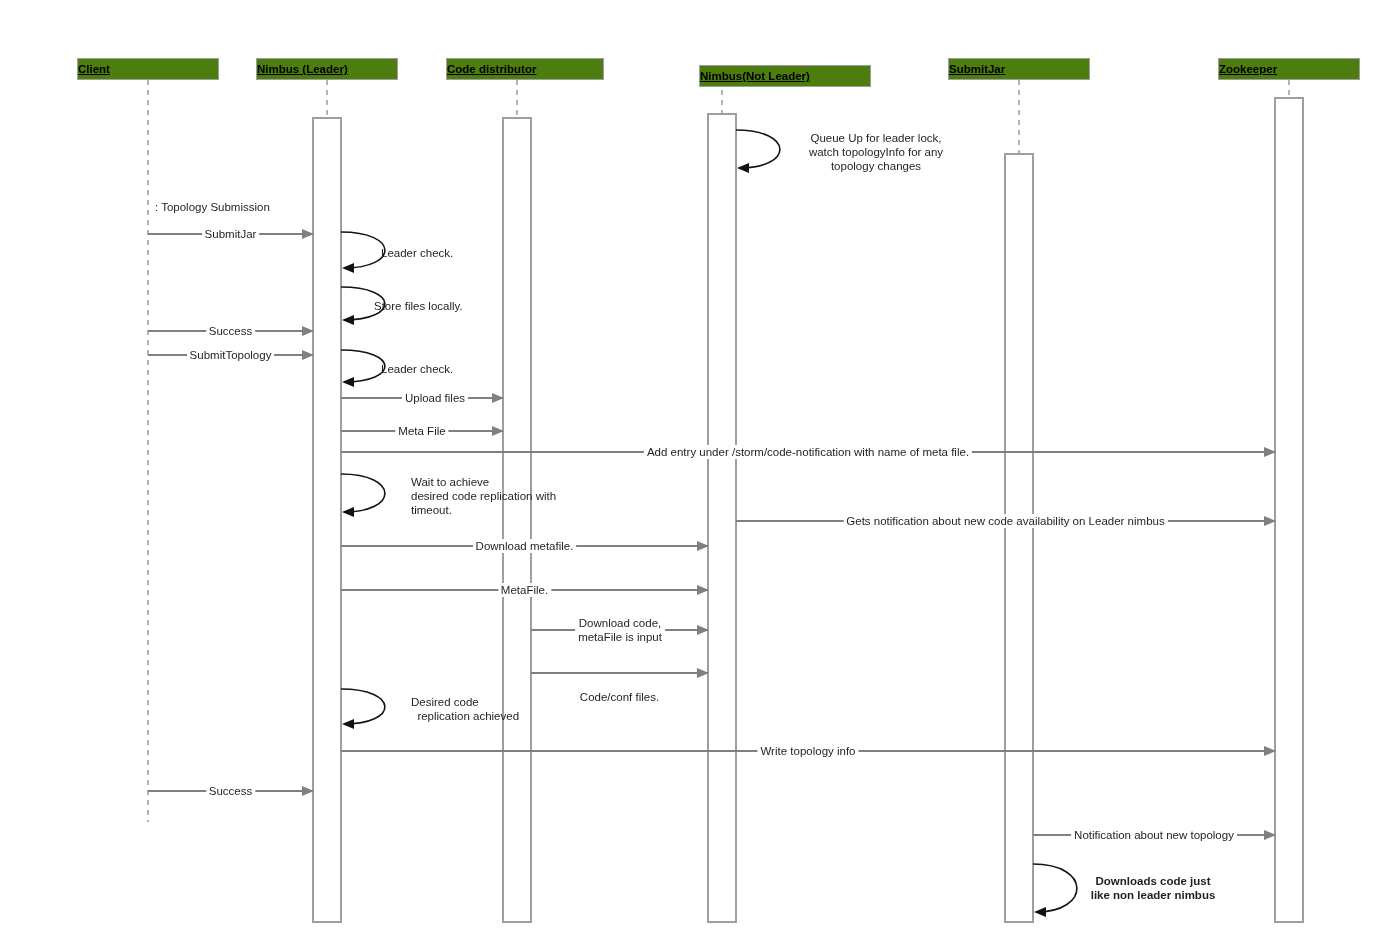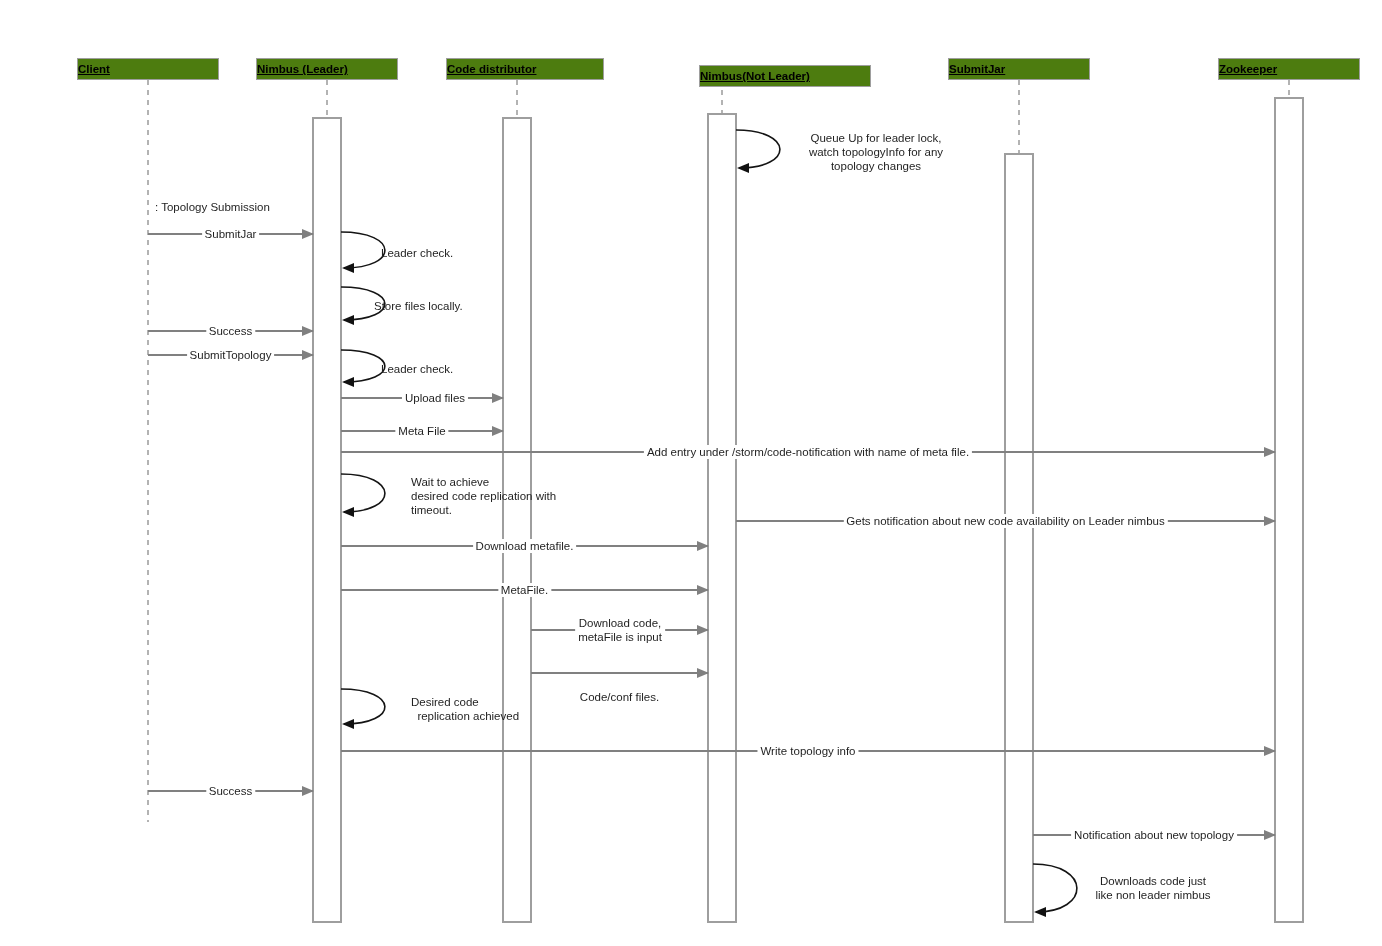--- a/index.html
+++ b/index.html
@@ -186,17 +186,17 @@
 watch topologyInfo for any
 topology changes</div>
       <div class="note-label" style="left: 381px; top: 246px;">Leader check.</div>
       <div class="note-label" style="left: 374px; top: 299px;">Store files locally.</div>
       <div class="note-label" style="left: 381px; top: 362px;">Leader check.</div>
       <div class="note-label" style="left: 411px; top: 475px;">Wait to achieve
 desired code replication with
 timeout.</div>
       <div class="note-label" style="left: 411px; top: 695px;">Desired code
   replication achieved</div>
-      <div class="note-label center" style="left: 1153px; top: 874px;">Downloads code just
+      <div class="note-label center" style="left: 1153px; top: 874px; font-weight: bold;">Downloads code just
 like non leader nimbus</div>
     </div>
 
 </div>
 
 </body></html>

